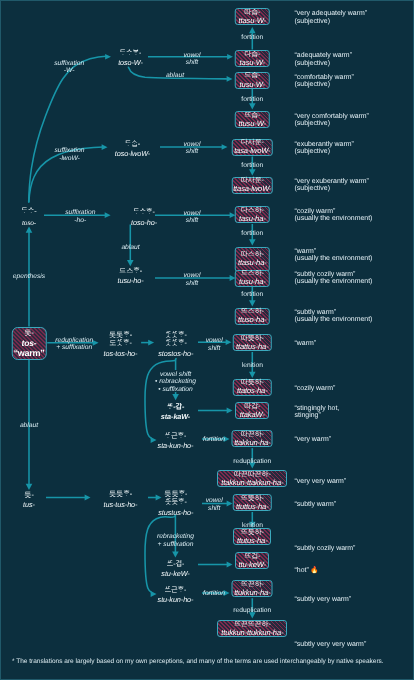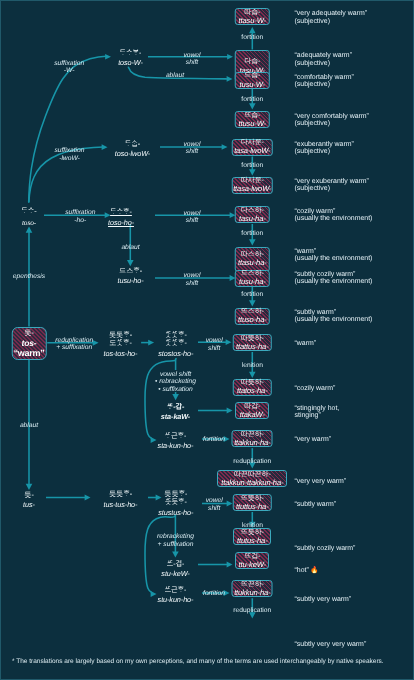--- a/index.html
+++ b/index.html
@@ -114,21 +114,21 @@
     <path d="M 232.5 564.5 L 226.6 561.6 L 226.6 567.4 Z" fill="#1795a8"></path>
     <line x1="202.0" y1="593.0" x2="225.0" y2="593.0" stroke="#1795a8" stroke-width="1.55"></line>
     <path d="M 229.5 593.0 L 223.6 590.1 L 223.6 595.9 Z" fill="#1795a8"></path>
     <line x1="252.3" y1="598.2" x2="252.3" y2="614.2" stroke="#1795a8" stroke-width="1.55"></line>
     <path d="M 252.3 618.4 L 249.0 612.2 L 255.6 612.2 Z" fill="#1795a8"></path>
   </svg>
   <div class="boxnode" style="left:252.3px;top:8.3px;width:34.5px;height:17.0px;">
     <span class="ko">따습-</span>
     <span class="rom">ttasu-W-</span>
   </div>
-  <div class="boxnode" style="left:252.3px;top:50.3px;width:34.5px;height:32px;text-align:right;">
+  <div class="boxnode" style="left:252.3px;top:50.3px;width:34.5px;height:17.0px;text-align:right;">
     <span class="ko">다습-</span>
     <span class="rom">tasu-W-</span>
   </div>
   <div class="boxnode" style="left:252.3px;top:71.8px;width:34.5px;height:17.0px;">
     <span class="ko">드습-</span>
     <span class="rom">tusu-W-</span>
   </div>
   <div class="boxnode" style="left:252.3px;top:111.0px;width:34.5px;height:17.0px;">
     <span class="ko">뜨습-</span>
     <span class="rom">ttusu-W-</span>
@@ -186,33 +186,37 @@
     <span class="rom">ttutus-ha-</span>
   </div>
   <div class="boxnode" style="left:252.3px;top:552.0px;width:34.0px;height:17.0px;">
     <span class="ko">뜨겁-</span>
     <span class="rom">ttu-keW-</span>
   </div>
   <div class="boxnode" style="left:252.3px;top:580.2px;width:41.0px;height:17.0px;">
     <span class="ko">뜨끈하-</span>
     <span class="rom">ttukkun-ha-</span>
   </div>
+  <div class="boxnode" style="left:252.3px;top:620.0px;width:70.0px;height:17.0px;">
+    <span class="ko">뜨끈뜨끈하-</span>
+    <span class="rom">ttukkun-ttukkun-ha-</span>
+  </div>
   <div class="node" style="left:130.5px;top:48.7px;">
     <span class="ko">ᄃᆞᄉᆞᄫᆞ-</span>
     <span class="rom">toso-W-</span>
   </div>
   <div class="node" style="left:132.5px;top:139.5px;">
     <span class="ko">ᄃᆞᄉᆞᆸ-</span>
     <span class="rom">toso-lwoW-</span>
   </div>
   <div class="node" style="left:29.0px;top:208.3px;font-family:Liberation Serif, serif;">
     <span class="ko">ᄃᆞᄉᆞ-</span>
     <span class="rom">toso-</span>
   </div>
-  <div class="node" style="left:121px;top:208.3px;text-decoration:underline;">
+  <div class="node" style="left:144px;top:208.3px;">
     <span class="ko">ᄃᆞᄉᆞᄒᆞ-</span>
     <span class="rom">toso-ho-</span>
   </div>
   <div class="node" style="left:130.6px;top:267.0px;">
     <span class="ko">드스ᄒᆞ-</span>
     <span class="rom">tusu-ho-</span>
   </div>
   <div class="node" style="left:120.5px;top:331.4px;">
     <span class="ko">돗돗ᄒᆞ-</span>
     <span class="ko2">도ᄯᆞᆺᄒᆞ-</span>

